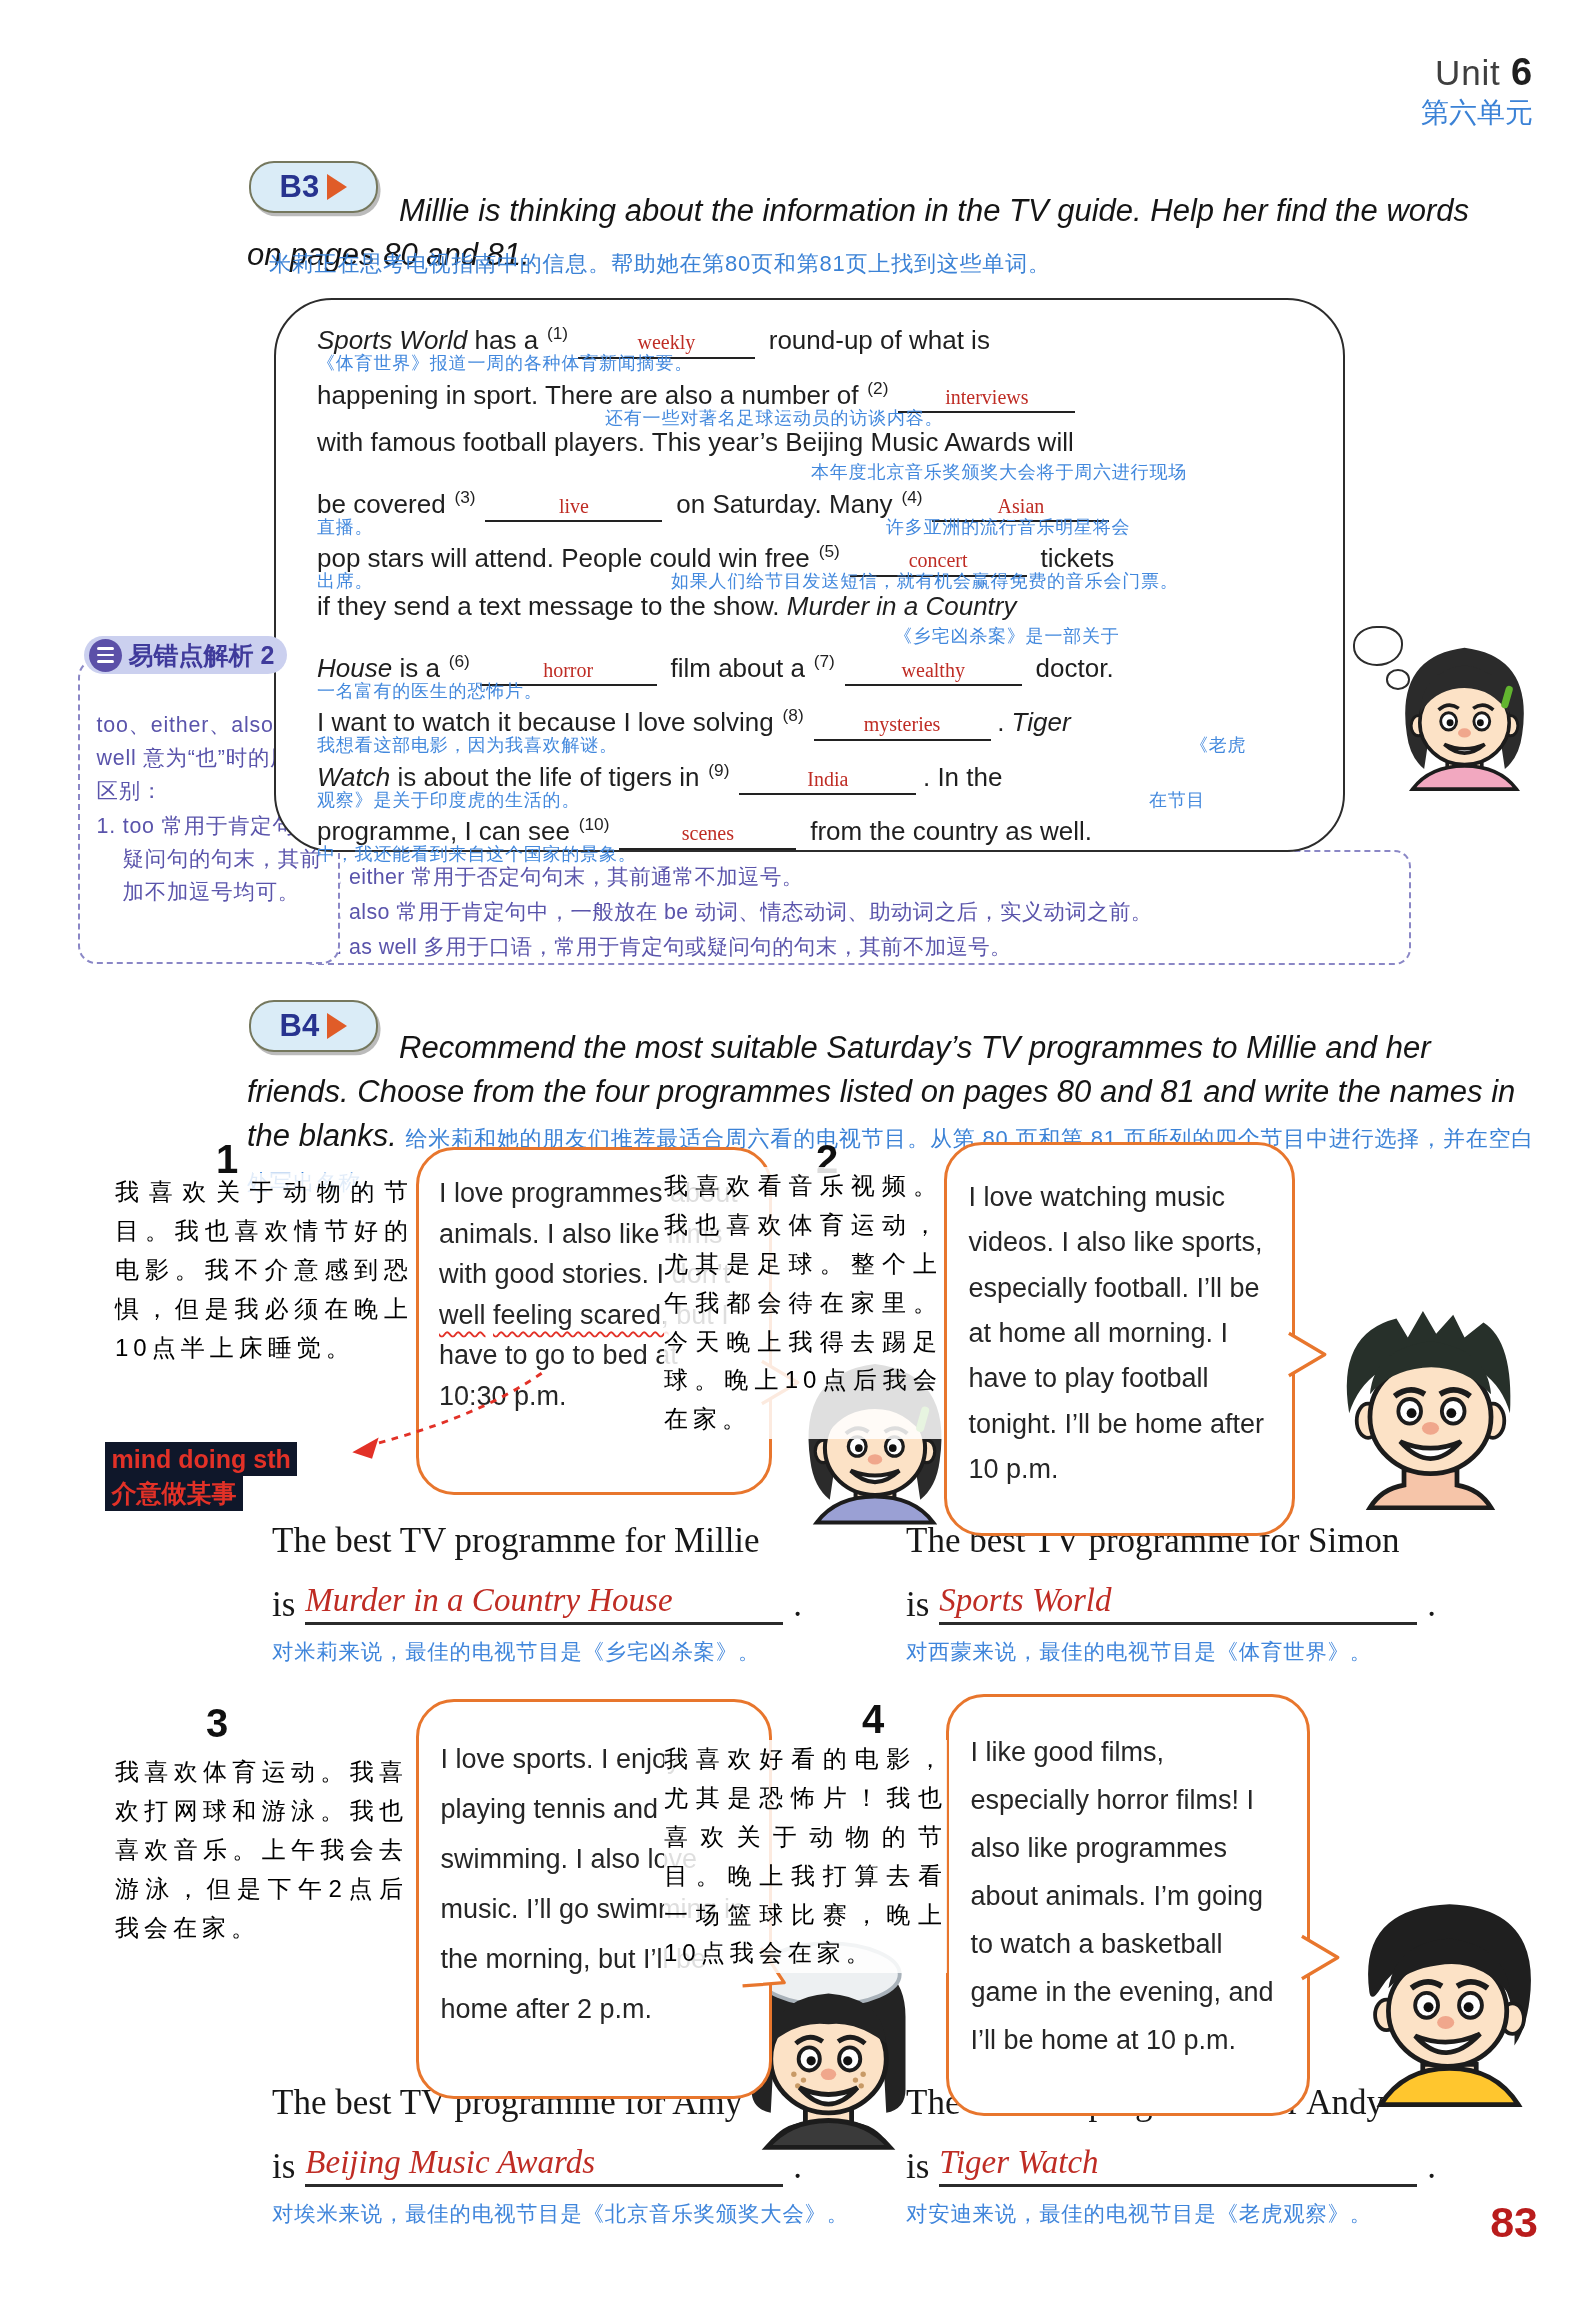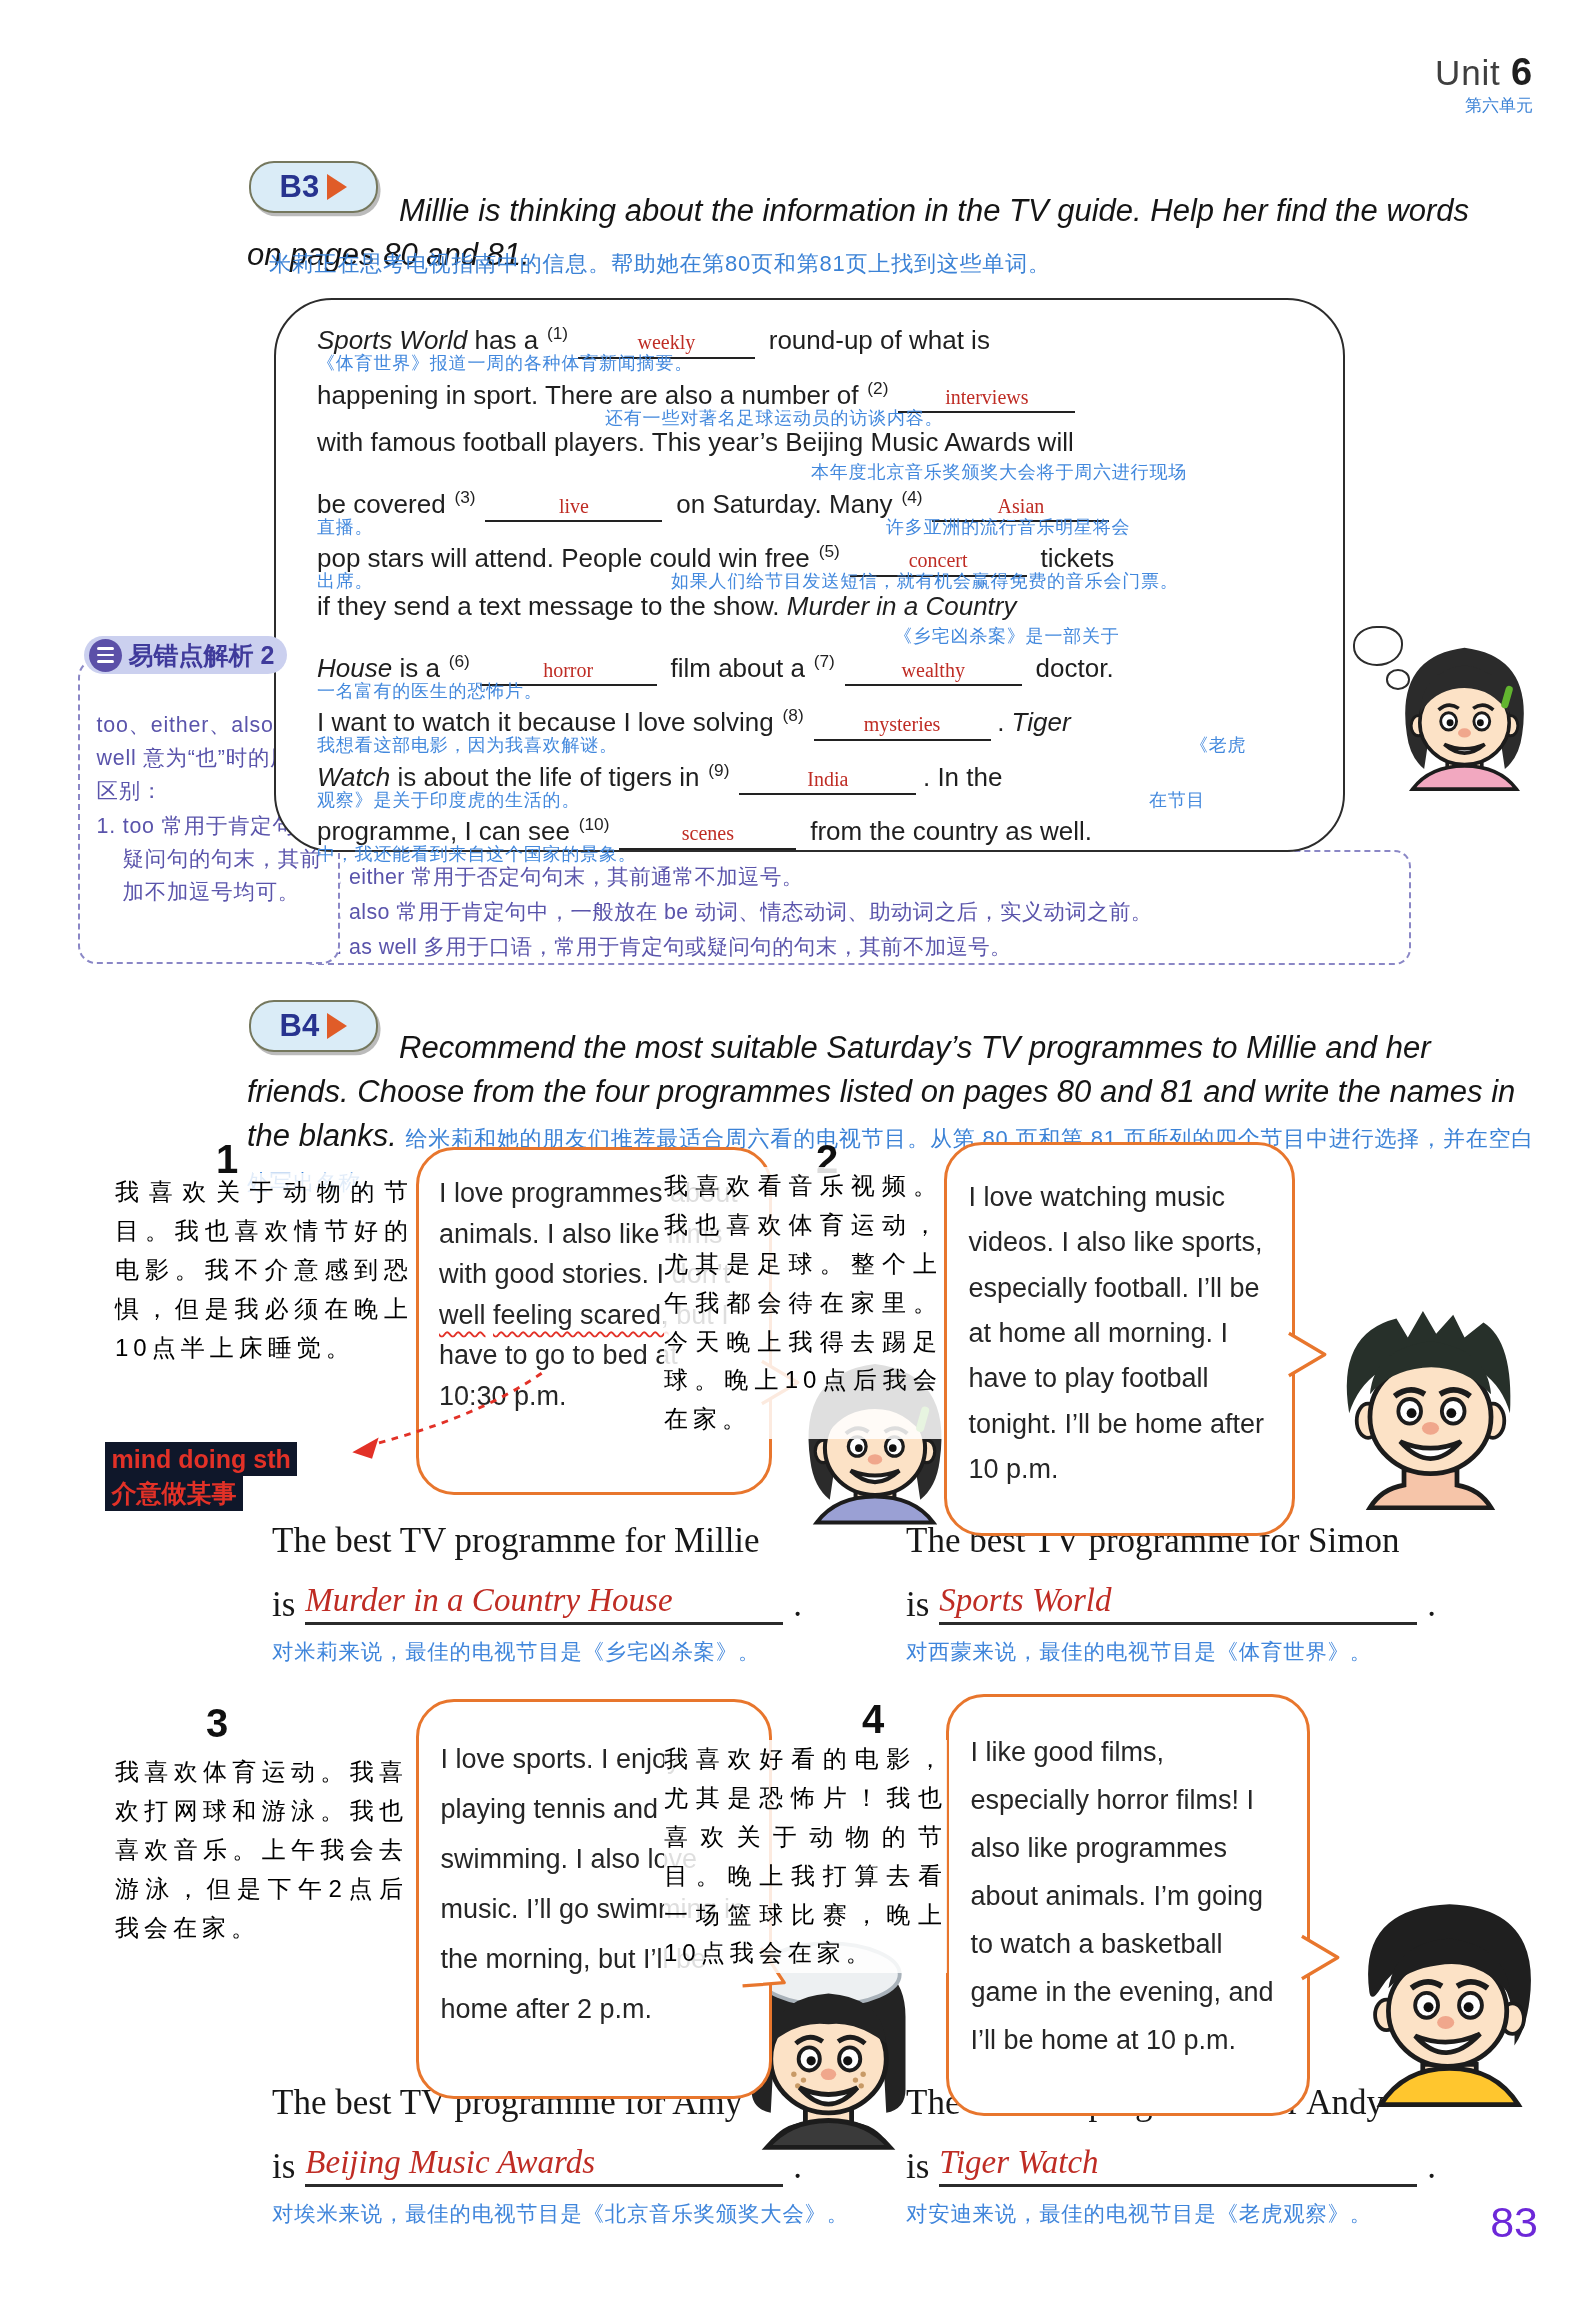--- a/index.html
+++ b/index.html
@@ -3,21 +3,21 @@
 <meta charset="utf-8">
 <style>
   html,body{margin:0;padding:0;background:#e9e9e9;}
   #page{position:relative;width:1591px;height:2307px;background:#ffffff;margin:0 auto;
         font-family:"Liberation Sans",sans-serif;overflow:hidden;}
 
   
   .unit-box{position:absolute;top:51px;right:58px;text-align:right;}
   .unit-en{font-size:35px;color:#3f3f3f;letter-spacing:0.8px;}
   .unit-en .unit-num{font-weight:bold;color:#1f1f1f;font-size:38px;}
-  .unit-zh{font-size:17px;color:#3b82d6;margin-top:0;}
+  .unit-zh{font-size:28px;color:#3b82d6;margin-top:0;}
 
   
   .badge{position:absolute;width:125px;height:48px;background:#daecf7;border:2.5px solid #75785e;
          border-radius:25px;display:flex;align-items:center;justify-content:center;gap:8.2px;
          box-shadow:2.5px 3.3px 0 rgba(60,60,60,.35);z-index:5;}
   .badge-label{font-size:31px;font-weight:bold;color:#27338f;}
   .badge-tri{width:0;height:0;border-top:13px solid transparent;border-bottom:13px solid transparent;
              border-left:20.6px solid #e05c28;}
   .badge-b3{left:249px;top:161px;}
   .badge-b4{left:249px;top:1000px;}
@@ -83,21 +83,21 @@
   .ans{position:absolute;width:651px;}
   .ans-1{left:272px;top:1521px;} .ans-2{left:906px;top:1521px;}
   .ans-3{left:272px;top:2083px;} .ans-4{left:906px;top:2083px;}
   .ans-heading{font-family:"Liberation Serif",serif;font-size:35px;color:#181818;}
   .ans-line{margin-top:21.4px;font-family:"Liberation Serif",serif;font-size:35px;color:#181818;
             display:flex;align-items:flex-end;gap:10px;}
   .ans-blank{display:inline-block;width:478px;border-bottom:3.3px solid #2b2b2b;text-align:left;
              font-style:italic;color:#bf2c24;font-size:33px;line-height:1.1;padding-bottom:3.3px;}
   .ans-zh{margin-top:10px;font-size:21.4px;color:#3f85db;letter-spacing:0.8px;width:634px;line-height:1.6;}
 
-  .page-num{position:absolute;right:53px;top:2198px;font-size:43px;font-weight:normal;color:#6d28d9;}
+  .page-num{position:absolute;right:53px;top:2198px;font-size:43px;font-weight:bold;color:#b91c1c;}
 </style>
 </head>
 <body>
 
 <div id="page">
 
   <div class="unit-box">
     <div class="unit-en">
       <span>Unit</span> <span class="unit-num">6</span>
     </div>

